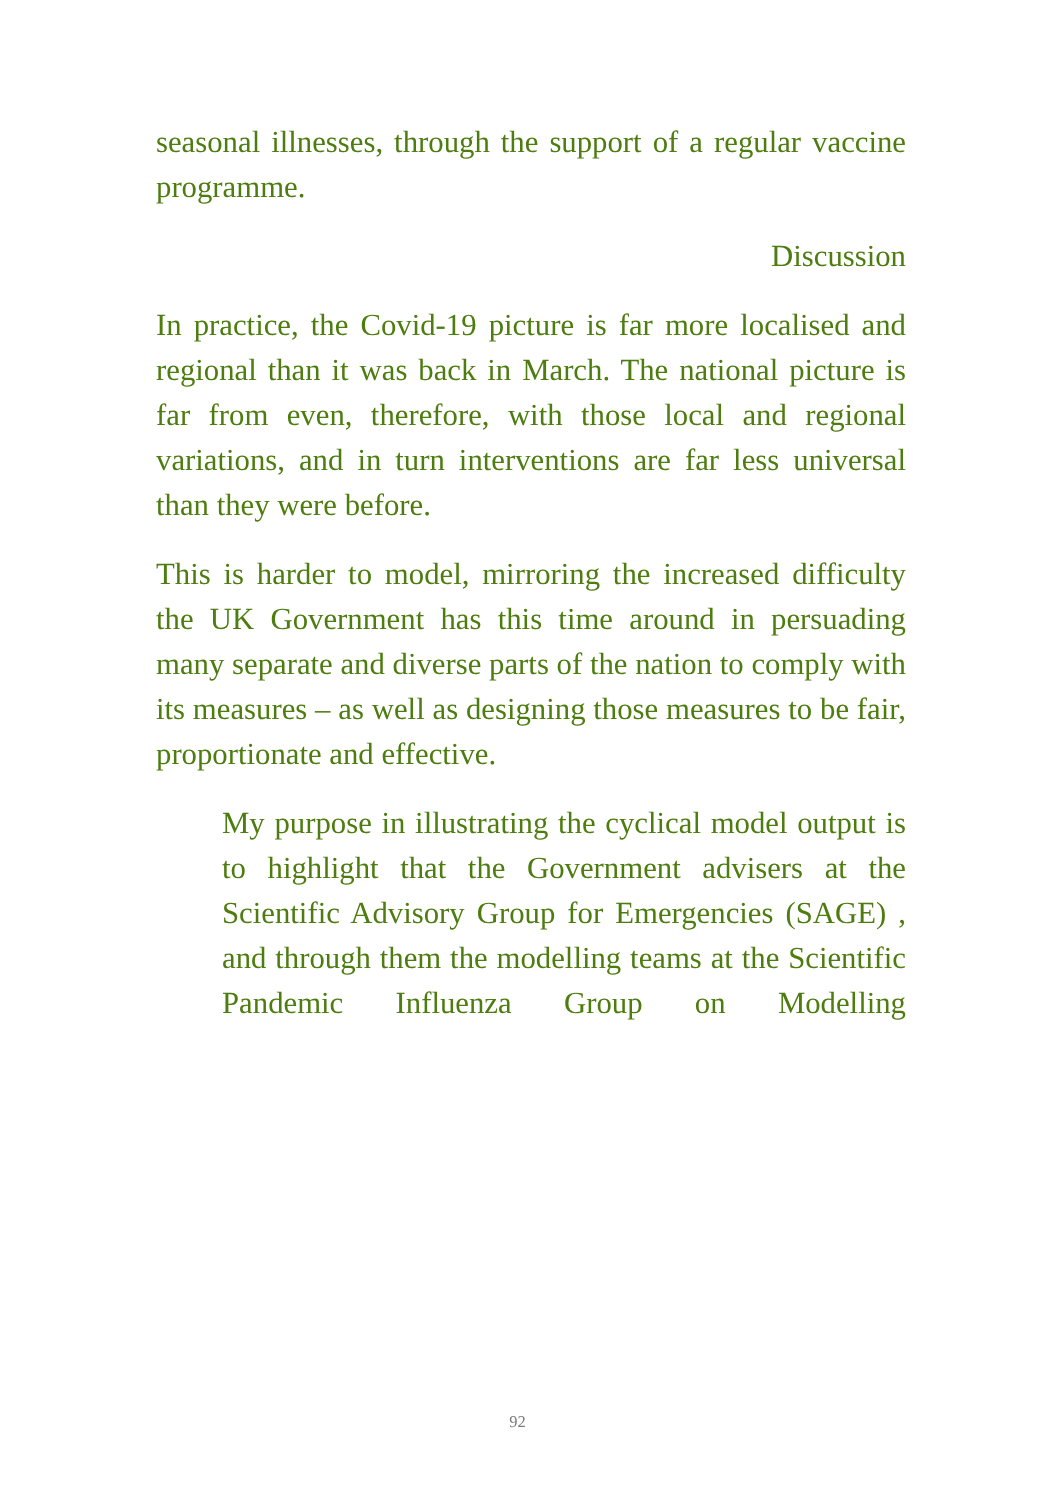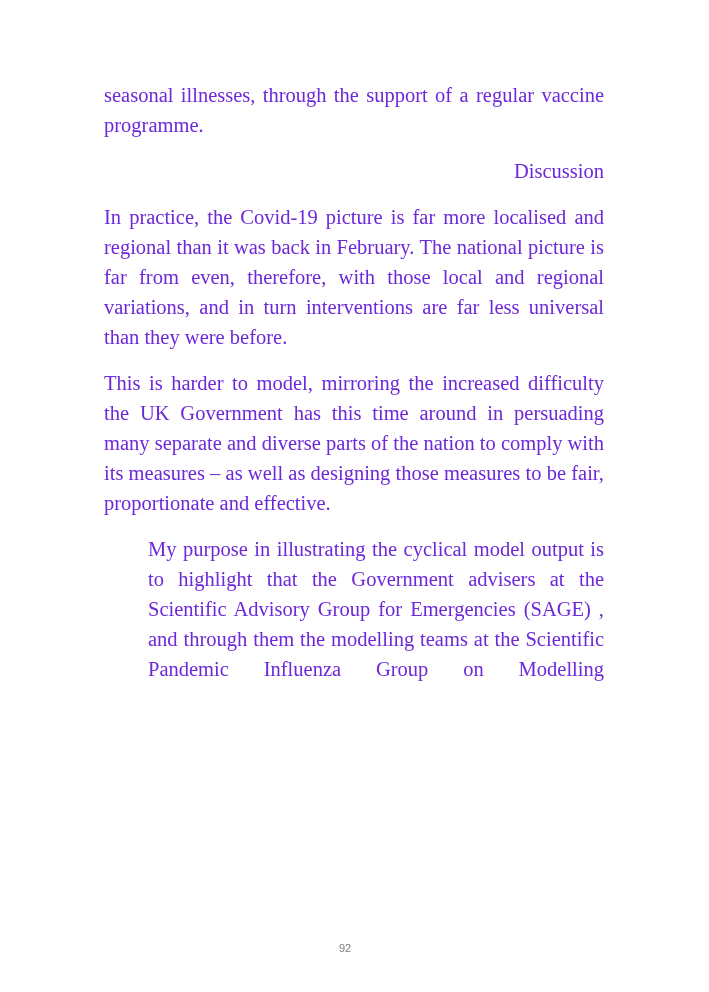--- a/index.html
+++ b/index.html
@@ -14,46 +14,46 @@
       overflow: hidden;
     }
     .page {
       position: absolute;
       left: 104px;
       top: 80px;
       width: 500px;
       font-family: "Liberation Serif", "DejaVu Serif", serif;
       font-size: 20.5px;
       line-height: 30px;
-      color: #6d28d9;
+      color: #4d7c0f;
     }
     .para {
       margin: 0 0 16px 0;
       text-align: justify;
       text-align-last: left;
     }
     .heading {
       margin: 0 0 16px 0;
       text-align: right;
     }
     .page-number {
       position: absolute;
       left: 0;
       width: 690px;
       top: 942px;
       text-align: center;
-      font-family: Liberation Sans, sans-serif;
+      font-family: Liberation Serif, serif;
       font-size: 11px;
       color: #7a7a7a;
     }
   </style>
 </head>
 <body>
 
 <div class="page">
   <p class="para">seasonal illnesses, through the support of a regular vaccine programme.</p>
   <p class="heading">Discussion</p>
-  <p class="para">In practice, the Covid-19 picture is far more localised and regional than it was back in February. The national picture is far from even, therefore, with those local and regional variations, and in turn interventions are far less universal than they were before.</p>
+  <p class="para">In practice, the Covid-19 picture is far more localised and regional than it was back in March. The national picture is far from even, therefore, with those local and regional variations, and in turn interventions are far less universal than they were before.</p>
   <p class="para">This is harder to model, mirroring the increased difficulty the UK Government has this time around in persuading many separate and diverse parts of the nation to comply with its measures – as well as designing those measures to be fair, proportionate and effective.</p>
   <p class="para" style="text-align-last: justify; margin-left: 44px;">My purpose in illustrating the cyclical model output is to highlight that the Government advisers at the Scientific Advisory Group for Emergencies (SAGE) , and through them the modelling teams at the Scientific Pandemic Influenza Group on Modelling</p>
 </div>
 
 <div class="page-number">92</div>
 
 </body></html>

